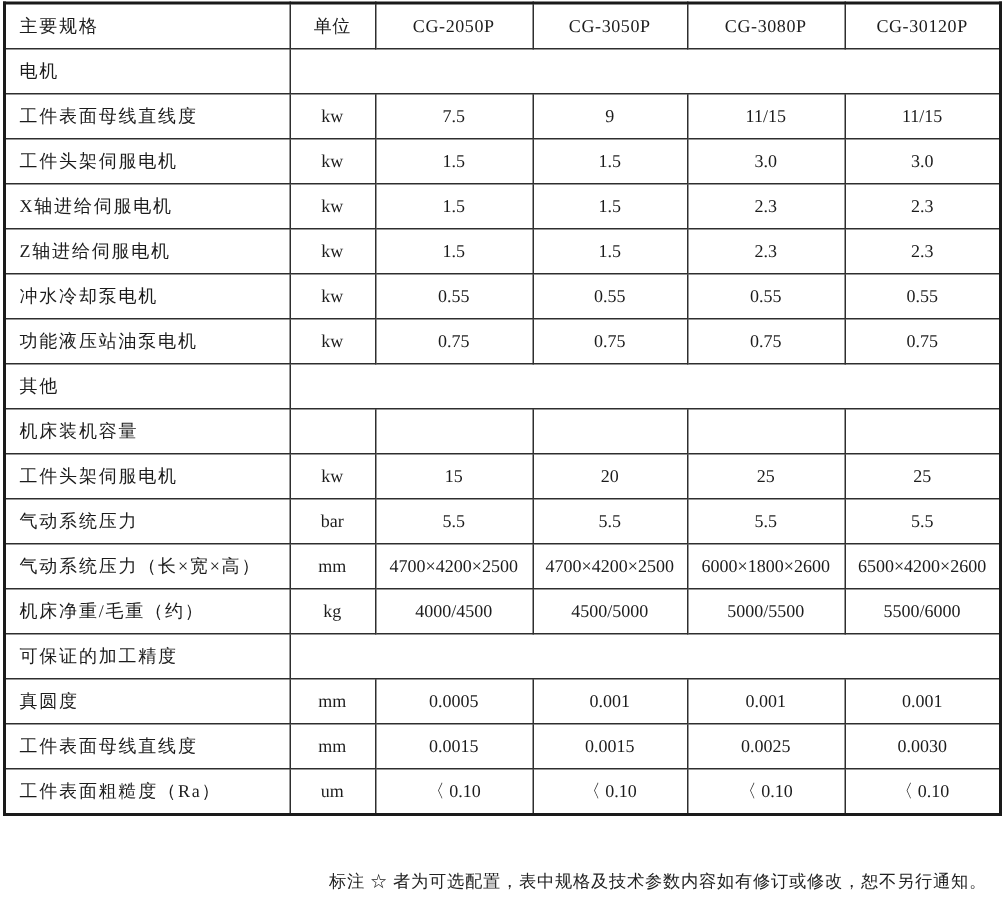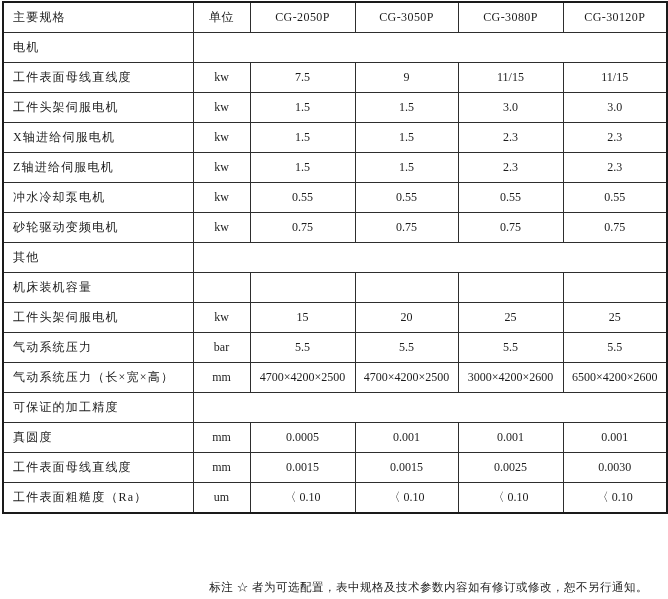--- a/index.html
+++ b/index.html
@@ -30,21 +30,21 @@
     white-space: nowrap;
   }
   .spec-table .col-label {
     text-align: left;
     padding-left: 9px;
     letter-spacing: 1.2px;
   }
   .spec-table th { letter-spacing: 0.4px; }
   .footnote {
     position: absolute;
-    right: 20px;
+    right: 10px;
     top: 580px;
     font-size: 11.5px;
     letter-spacing: 0.5px;
     color: #222222;
     white-space: nowrap;
   }
 </style>
 </head>
 <body>
 
@@ -107,21 +107,21 @@
         </tr>
         <tr>
           <td class="col-label">冲水冷却泵电机</td>
           <td>kw</td>
           <td>0.55</td>
           <td>0.55</td>
           <td>0.55</td>
           <td>0.55</td>
         </tr>
         <tr>
-          <td class="col-label">砂轮驱动变频电机</td>
+          <td class="col-label">功能液压站油泵电机</td>
           <td>kw</td>
           <td>0.75</td>
           <td>0.75</td>
           <td>0.75</td>
           <td>0.75</td>
         </tr>
         <tr>
           <td class="col-label">其他</td>
           <td colspan="5"></td>
         </tr>
@@ -147,22 +147,30 @@
           <td>5.5</td>
           <td>5.5</td>
           <td>5.5</td>
           <td>5.5</td>
         </tr>
         <tr>
           <td class="col-label">气动系统压力（长×宽×高）</td>
           <td>mm</td>
           <td>4700×4200×2500</td>
           <td>4700×4200×2500</td>
-          <td>3000×4200×2600</td>
+          <td>6000×1800×2600</td>
           <td>6500×4200×2600</td>
+        </tr>
+        <tr>
+          <td class="col-label">机床净重/毛重（约）</td>
+          <td>kg</td>
+          <td>4000/4500</td>
+          <td>4500/5000</td>
+          <td>5000/5500</td>
+          <td>5500/6000</td>
         </tr>
         <tr>
           <td class="col-label">可保证的加工精度</td>
           <td colspan="5"></td>
         </tr>
         <tr>
           <td class="col-label">真圆度</td>
           <td>mm</td>
           <td>0.0005</td>
           <td>0.001</td>

